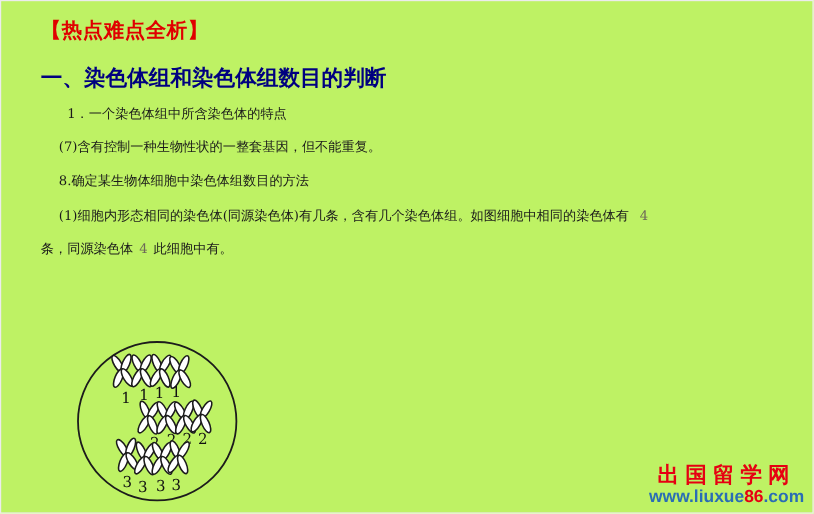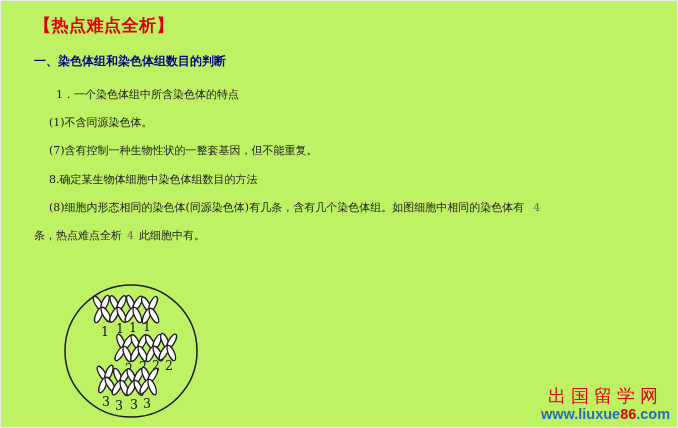--- a/index.html
+++ b/index.html
@@ -14,21 +14,21 @@
   }
   .main-title{
     position:absolute;left:33px;top:13px;
     font-family:"Liberation Sans", sans-serif;
     font-size:17px;font-weight:bold;color:#e00000;
     letter-spacing:0.5px;white-space:nowrap;
   }
   .section-title{
     position:absolute;left:33px;top:52px;
     font-family:"Liberation Sans", sans-serif;
-    font-size:12px;font-weight:bold;color:#000080;
+    font-size:18px;font-weight:bold;color:#000080;
     white-space:nowrap;
   }
   .body-text{
     position:absolute;left:33px;top:80px;width:628px;
     font-size:11px;color:#1a1a1a;line-height:28.2px;
   }
   .body-text .line{white-space:nowrap;}
   .ind-a{padding-left:22px;}
   .ind-b{padding-left:15px;}
   .answer{
@@ -42,45 +42,44 @@
   .chrom-num{
     font-family:"DejaVu Serif", serif;
     font-size:12.5px;fill:#111;
   }
   .watermark{
     position:absolute;left:537px;top:386px;width:135px;
     font-family:"Liberation Sans", sans-serif;
     text-align:center;line-height:1.1;
   }
   .wm-name{
-    font-size:18px;font-weight:normal;color:#e60012;
+    font-size:18px;font-weight:bold;color:#e60012;
     letter-spacing:5px;white-space:nowrap;
   }
   .wm-url{
     font-size:14.5px;font-weight:bold;color:#2a6db5;
     white-space:nowrap;letter-spacing:0px;
   }
   .wm-url .hl{color:#e60012;margin-top:28px;}
 </style>
 </head>
 <body>
 
 <div class="page">
 
   <div class="main-title">【热点难点全析】</div>
 
   <div class="section-title">一、染色体组和染色体组数目的判断</div>
 
   <div class="body-text">
     <div class="line ind-a">1．一个染色体组中所含染色体的特点</div>
-    <div class="line ind-b">(1)不含同源染色体。</div>
     <div class="line ind-b">(7)含有控制一种生物性状的一整套基因，但不能重复。</div>
     <div class="line ind-b">8.确定某生物体细胞中染色体组数目的方法</div>
-    <div class="line ind-b"><span>(8)细胞内形态相同的染色体(同源染色体)有几条，含有几个染色体组。如图细胞中相同的染色体有</span><span class="answer">4</span></div>
-    <div class="line"><span>条，热点难点全析</span><span class="answer tight">4</span><span>此细胞中有。</span></div>
+    <div class="line ind-b"><span>(1)细胞内形态相同的染色体(同源染色体)有几条，含有几个染色体组。如图细胞中相同的染色体有</span><span class="answer">4</span></div>
+    <div class="line"><span>条，同源染色体</span><span class="answer tight">4</span><span>此细胞中有。</span></div>
   </div>
 
   <svg class="cell-svg" width="140" height="140" viewBox="0 0 140 140">
     <defs>
       <g id="chrom">
         <ellipse class="chrom-petal" rx="3" ry="8.2" transform="translate(-3.4,-5.8) rotate(-27)"></ellipse>
         <ellipse class="chrom-petal" rx="3" ry="8.2" transform="translate(3.4,-5.8) rotate(27)"></ellipse>
         <ellipse class="chrom-petal" rx="3" ry="8.2" transform="translate(-3.6,5.8) rotate(27)"></ellipse>
         <ellipse class="chrom-petal" rx="3" ry="8.2" transform="translate(3.6,5.8) rotate(-27)"></ellipse>
       </g>

